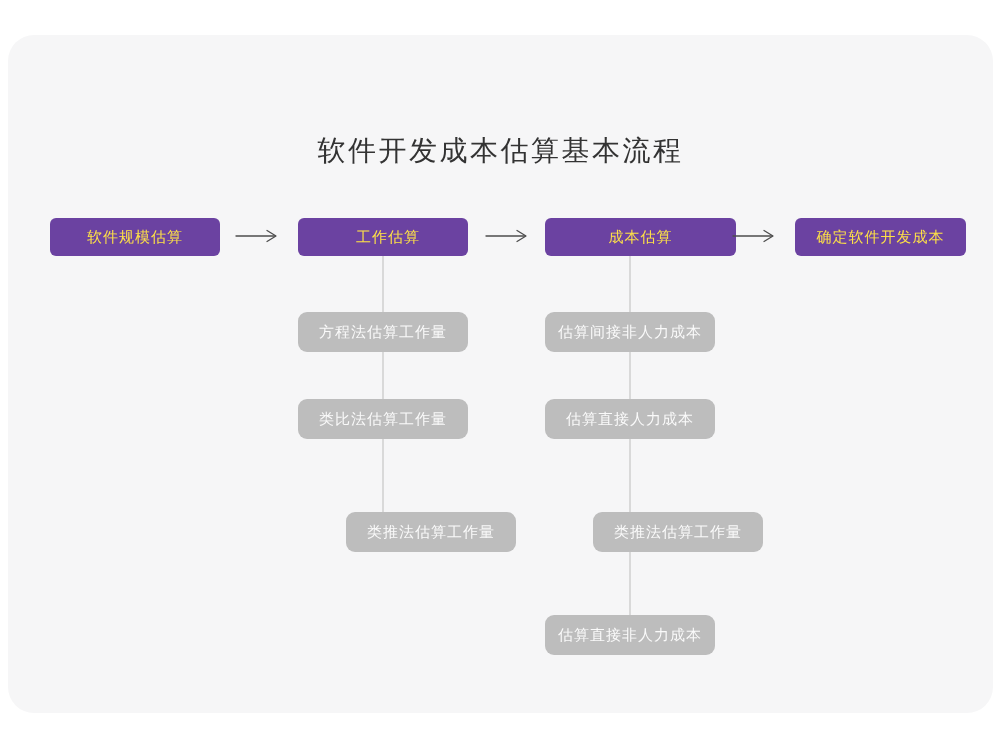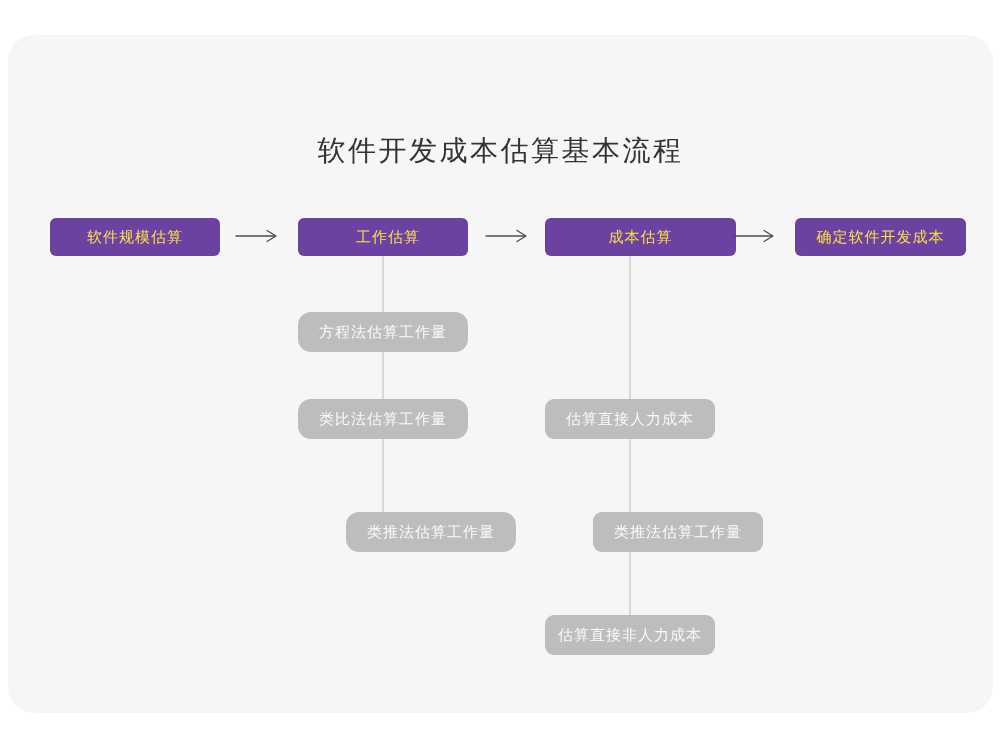--- a/index.html
+++ b/index.html
@@ -89,21 +89,21 @@
     background: #bdbdbd;
     border-radius: 9px;
     color: #fafafa;
     font-size: 15px;
     letter-spacing: 1px;
     display: flex;
     align-items: center;
     justify-content: center;
     box-sizing: border-box;
   }
-  .col-work { left: 290px; border-radius: 13px; }
+  .col-work { left: 290px; }
   .col-cost { left: 537px; }
   .row-0 { top: 277px; }
   .row-1 { top: 364px; }
   .row-2 { top: 477px; margin-left: 48px; }
   .row-3 { top: 580px; }
 </style>
 </head>
 <body>
 
 <div class="stage">
@@ -140,18 +140,19 @@
 
     <div class="step-node step-3">确定软件开发成本</div>
 
     <div class="connector-line connector-work"></div>
     <div class="connector-line connector-cost"></div>
 
     <div class="substep-node col-work row-0">方程法估算工作量</div>
     <div class="substep-node col-work row-1">类比法估算工作量</div>
     <div class="substep-node col-work row-2">类推法估算工作量</div>
 
+    <div class="substep-node col-cost row-0">估算间接非人力成本</div>
     <div class="substep-node col-cost row-1">估算直接人力成本</div>
     <div class="substep-node col-cost row-2">类推法估算工作量</div>
     <div class="substep-node col-cost row-3">估算直接非人力成本</div>
 
   </div>
 </div>
 
 </body></html>

